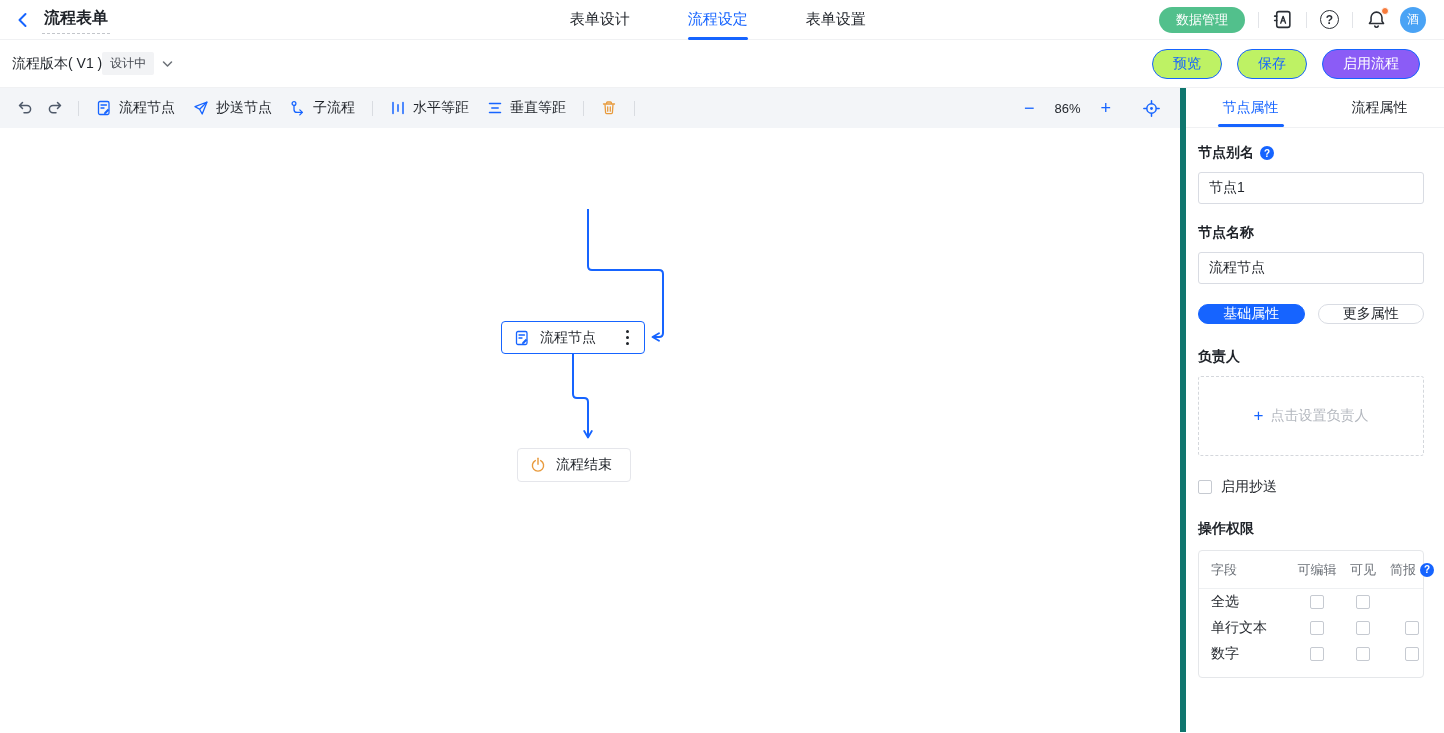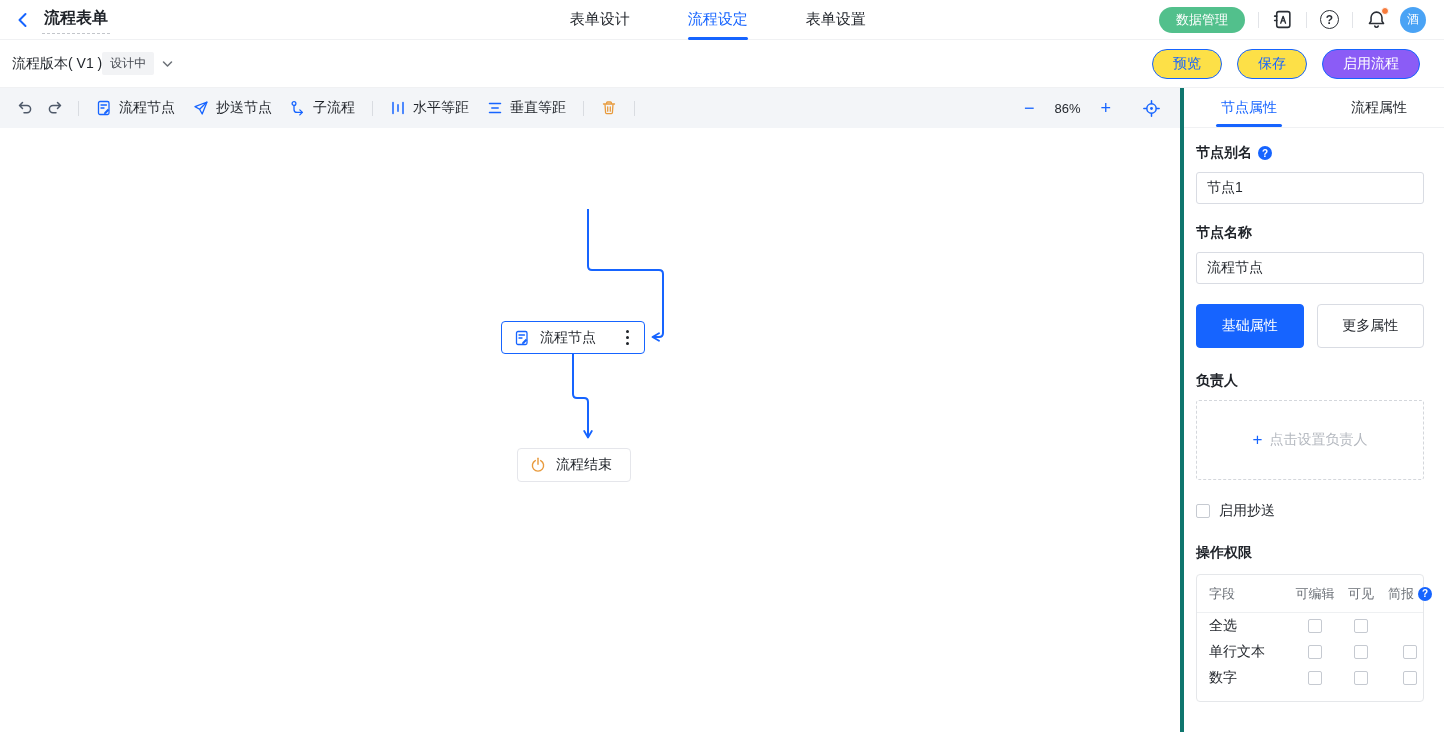--- a/index.html
+++ b/index.html
@@ -64,21 +64,21 @@
   .status-badge {
     margin-left: 0; background: #f2f3f5; color: #42464e;
     font-size: 12px; padding: 3px 8px; border-radius: 2px; font-family: Liberation Serif, serif;
   }
   .badge-caret { margin-left: 8px; display: flex; align-items: center; cursor: pointer; }
   .version-actions { margin-left: auto; display: flex; align-items: center; gap: 15px; }
   .pill-btn {
     height: 30px; padding: 0 20px; border-radius: 16px; font-size: 14px;
     cursor: pointer; font-family: inherit; display: inline-flex; align-items: center;
   }
-  .pill-outline { background: #fde047; border: 1px solid #1664ff; color: #1664ff; font-family: Liberation Serif, serif; }
+  .pill-outline { background: #bef264; border: 1px solid #1664ff; color: #1664ff; font-family: Liberation Serif, serif; }
   .pill-solid { background: #8b5cf6; border: 1px solid #1664ff; color: #fff; }
 
   
   .main { display: flex; height: 644px; }
   .work { flex: 1; min-width: 0; display: flex; flex-direction: column; }
 
   
   .toolbar {
     height: 40px; background: #f3f5f8; display: flex; align-items: center;
     padding: 0 20px 0 10px; font-size: 14px; flex-shrink: 0;
@@ -98,21 +98,21 @@
     gap: 10px; padding: 0 12px; background: #fff; border: 1px solid #e5e6eb;
     border-radius: 4px; font-size: 14px; cursor: pointer;
   }
   .flow-node.selected { border: 1.5px solid #1664ff; }
   .node-label { white-space: nowrap; }
   .kebab { margin-left: auto; display: flex; flex-direction: column; align-items: center; cursor: pointer; padding: 2px 3px; }
   .kebab i { width: 3px; height: 3px; border-radius: 50%; background: #1f2329; margin: 1.4px 0; }
   .connectors { position: absolute; left: 0; top: 0; pointer-events: none; }
 
   
-  .panel { width: 264px; border-left: 4px solid #0f766e; display: flex; flex-direction: column; background: #fff; }
+  .panel { width: 264px; border-left: 6px solid #0f766e; display: flex; flex-direction: column; background: #fff; }
   .panel-tabs { height: 40px; display: flex; border-bottom: 1px solid #f0f1f3; flex-shrink: 0; }
   .ptab { flex: 1; text-align: center; line-height: 38px; font-size: 14px; cursor: pointer; position: relative; }
   .ptab.active { color: #1664ff; }
   .ptab.active::after {
     content: ""; position: absolute; left: 50%; transform: translateX(-50%);
     bottom: 0; width: 66px; height: 3px; background: #1664ff; border-radius: 2px;
   }
   .panel-body { padding: 16px 20px 16px 12px; overflow: auto; }
   .field-label { font-weight: bold; font-size: 14px; margin-bottom: 10px; display: flex; align-items: center; gap: 6px; }
   .qmark {
@@ -121,21 +121,21 @@
     justify-content: center; cursor: pointer; flex-shrink: 0;
   }
   .text-input {
     width: 100%; height: 32px; border: 1px solid #d9dce3; border-radius: 3px;
     padding: 0 10px; font-size: 14px; color: #1f2329; font-family: inherit;
     outline: none; background: #fff;
   }
   .input-block { margin-bottom: 20px; }
   .attr-btns { display: flex; gap: 13px; margin: 4px 0 24px 0; }
   .attr-btn {
-    flex: 1; height: 44px; border-radius: 4px; font-size: 14px; cursor: pointer;
+    flex: 1; height: 20px; border-radius: 13px; font-size: 14px; cursor: pointer;
     font-family: inherit; display: flex; align-items: center; justify-content: center;
   }
   .attr-btn.primary { background: #1664ff; border: 1px solid #1664ff; color: #fff; }
   .attr-btn.plain { background: #fff; border: 1px solid #d9dce3; color: #1f2329; }
   .owner-box {
     border: 1px dashed #d4d7dc; border-radius: 3px; height: 80px;
     display: flex; align-items: center; justify-content: center; gap: 7px;
     cursor: pointer; margin-bottom: 22px;
   }
   .owner-plus { color: #1664ff; font-size: 17px; }

